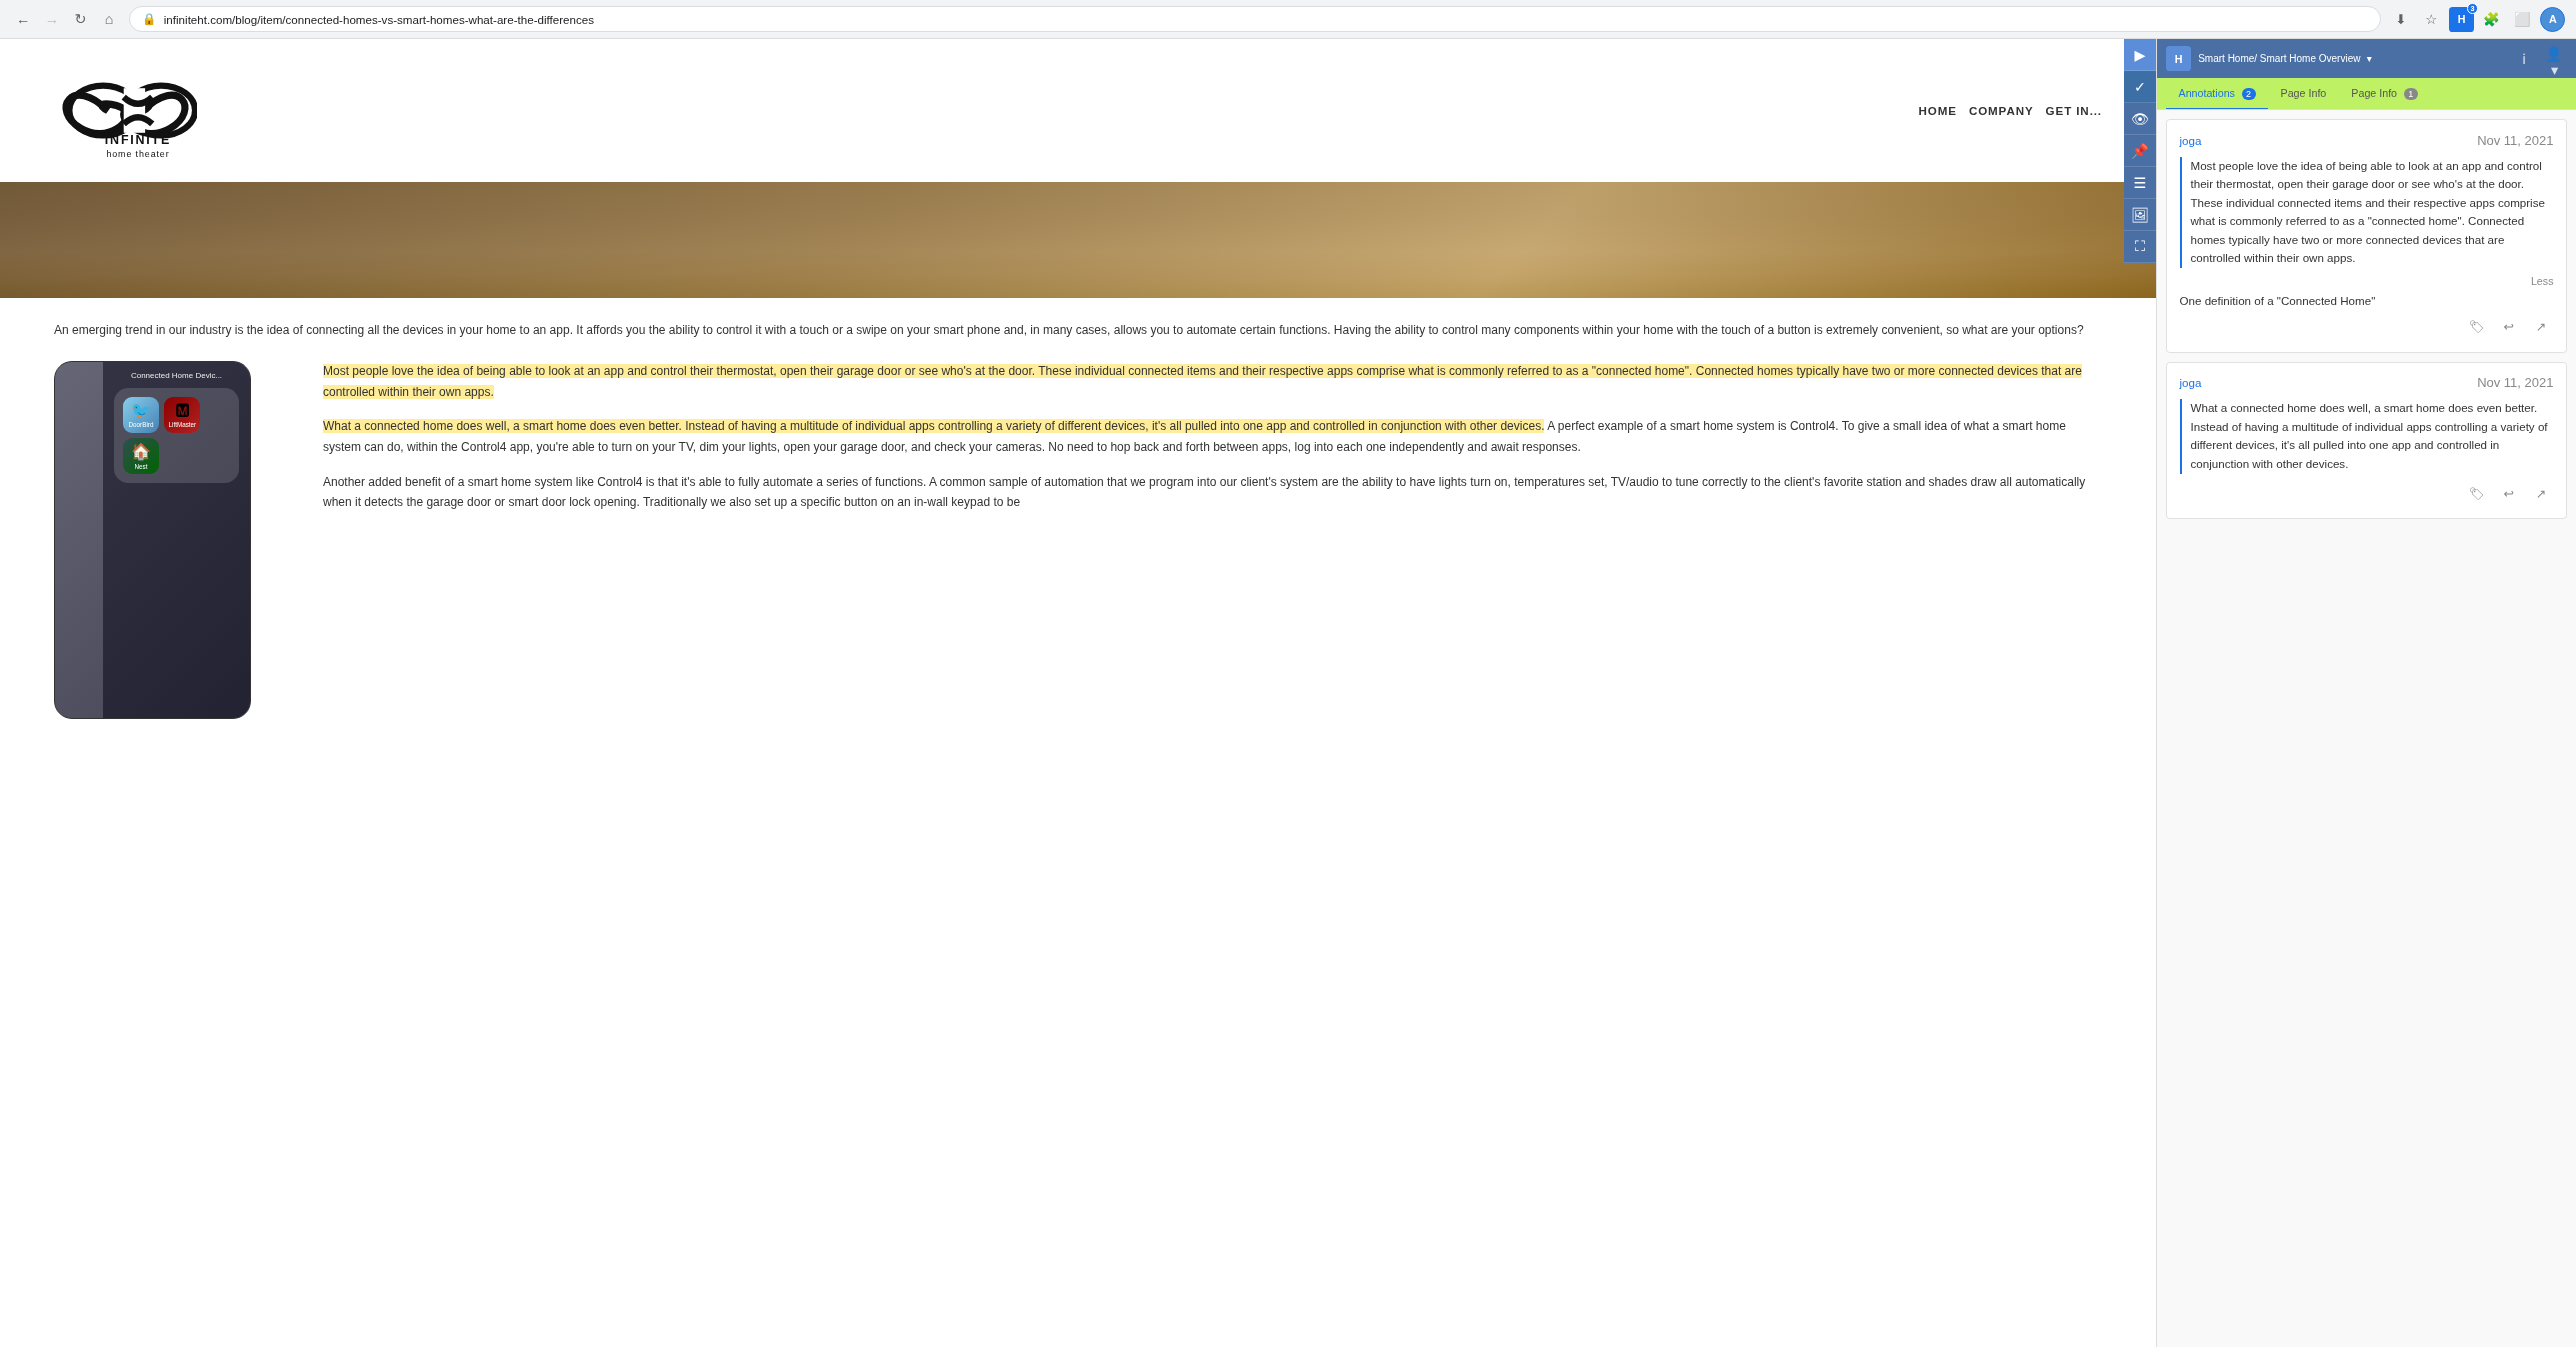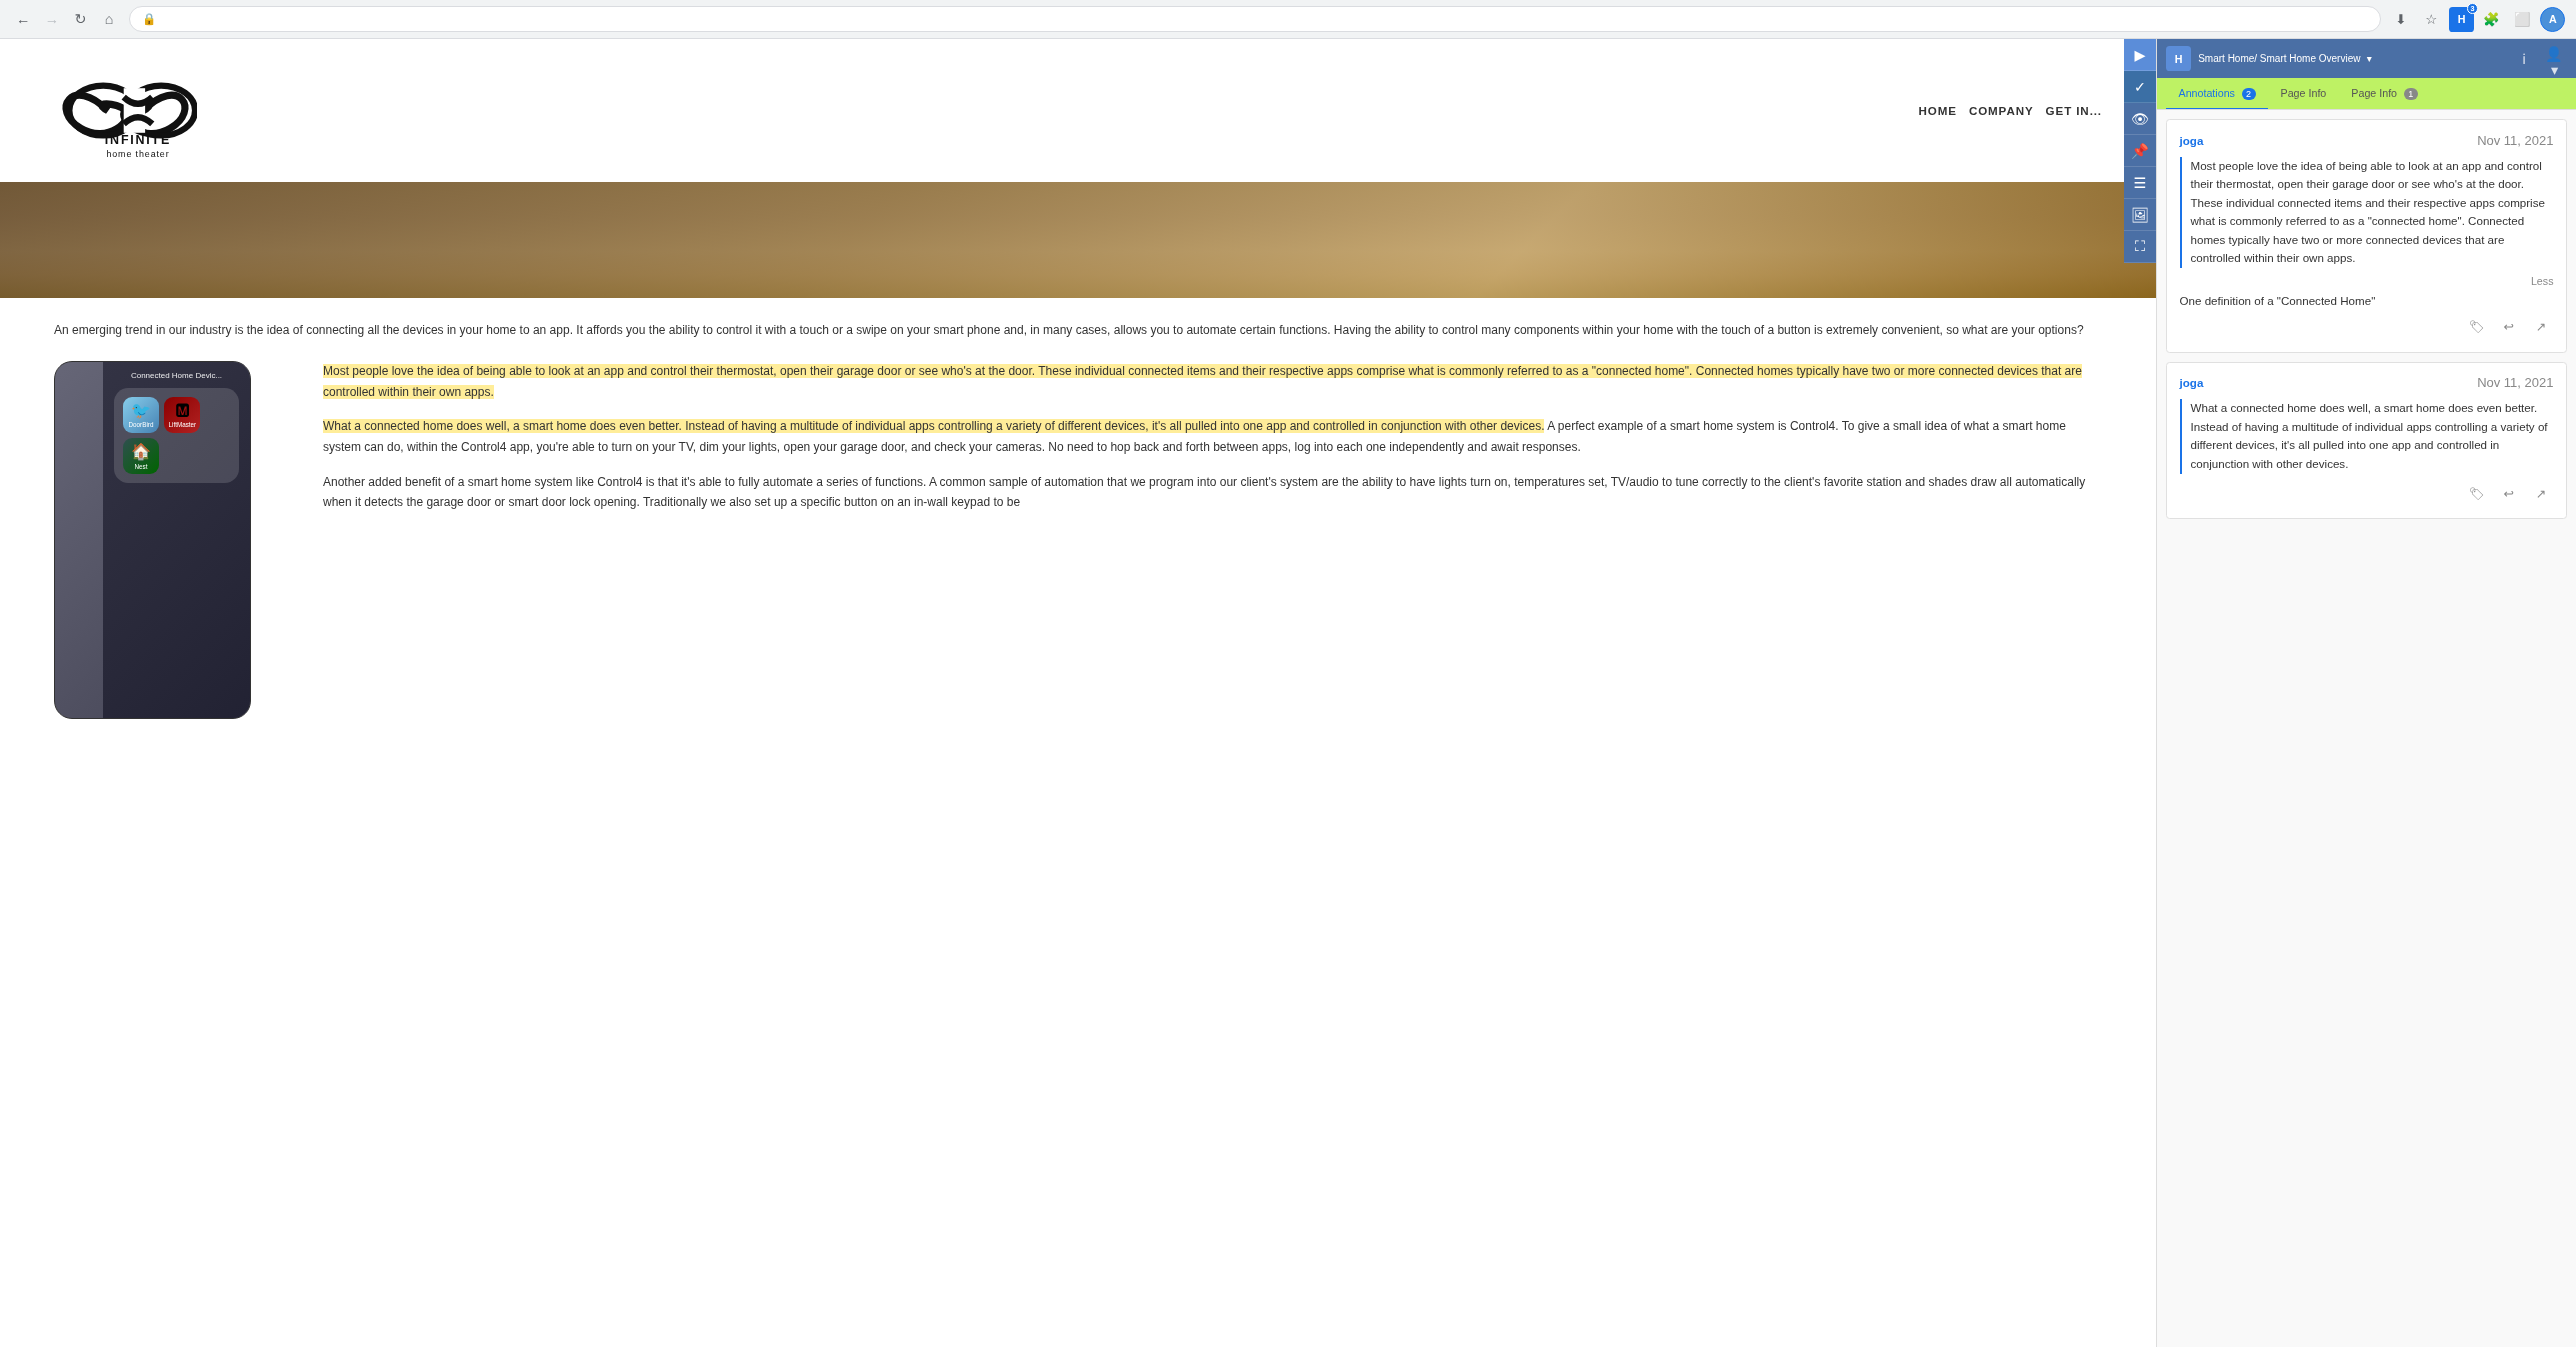--- a/index.html
+++ b/index.html
@@ -304,21 +304,21 @@
       position: relative;
     }
     .annotation-header {
       display: flex;
       align-items: center;
       justify-content: space-between;
       margin-bottom: 9px;
     }
     .annotation-user {
       font-size: 11.6px;
-      font-weight: 700;
+      font-weight: 400;
       color: #1a73e8;
     }
     .annotation-date {
       font-size: 13px;
       color: #888;
     }
     .annotation-quote {
       border-left: 2.7px solid #1a73e8;
       padding-left: 9px;
       margin-bottom: 7.2px;
@@ -373,20 +373,21 @@
 
 <div class="browser-chrome">
   <div class="nav-buttons">
     <button class="nav-btn">←</button>
     <button class="nav-btn disabled">→</button>
     <button class="nav-btn">↻</button>
     <button class="nav-btn">⌂</button>
   </div>
   <div class="address-bar">
     <span class="lock-icon">🔒</span>
+    <span class="address-text">infiniteht.com/blog/item/connected-homes-vs-smart-homes-what-are-the-differences</span>
   </div>
   <div class="browser-actions">
     <button class="browser-action-btn">⬇</button>
     <button class="browser-action-btn">☆</button>
     <div class="extension-icon">
       <span>H</span>
       <div class="ext-badge">3</div>
     </div>
     <button class="browser-action-btn">🧩</button>
     <button class="browser-action-btn">⬜</button>

